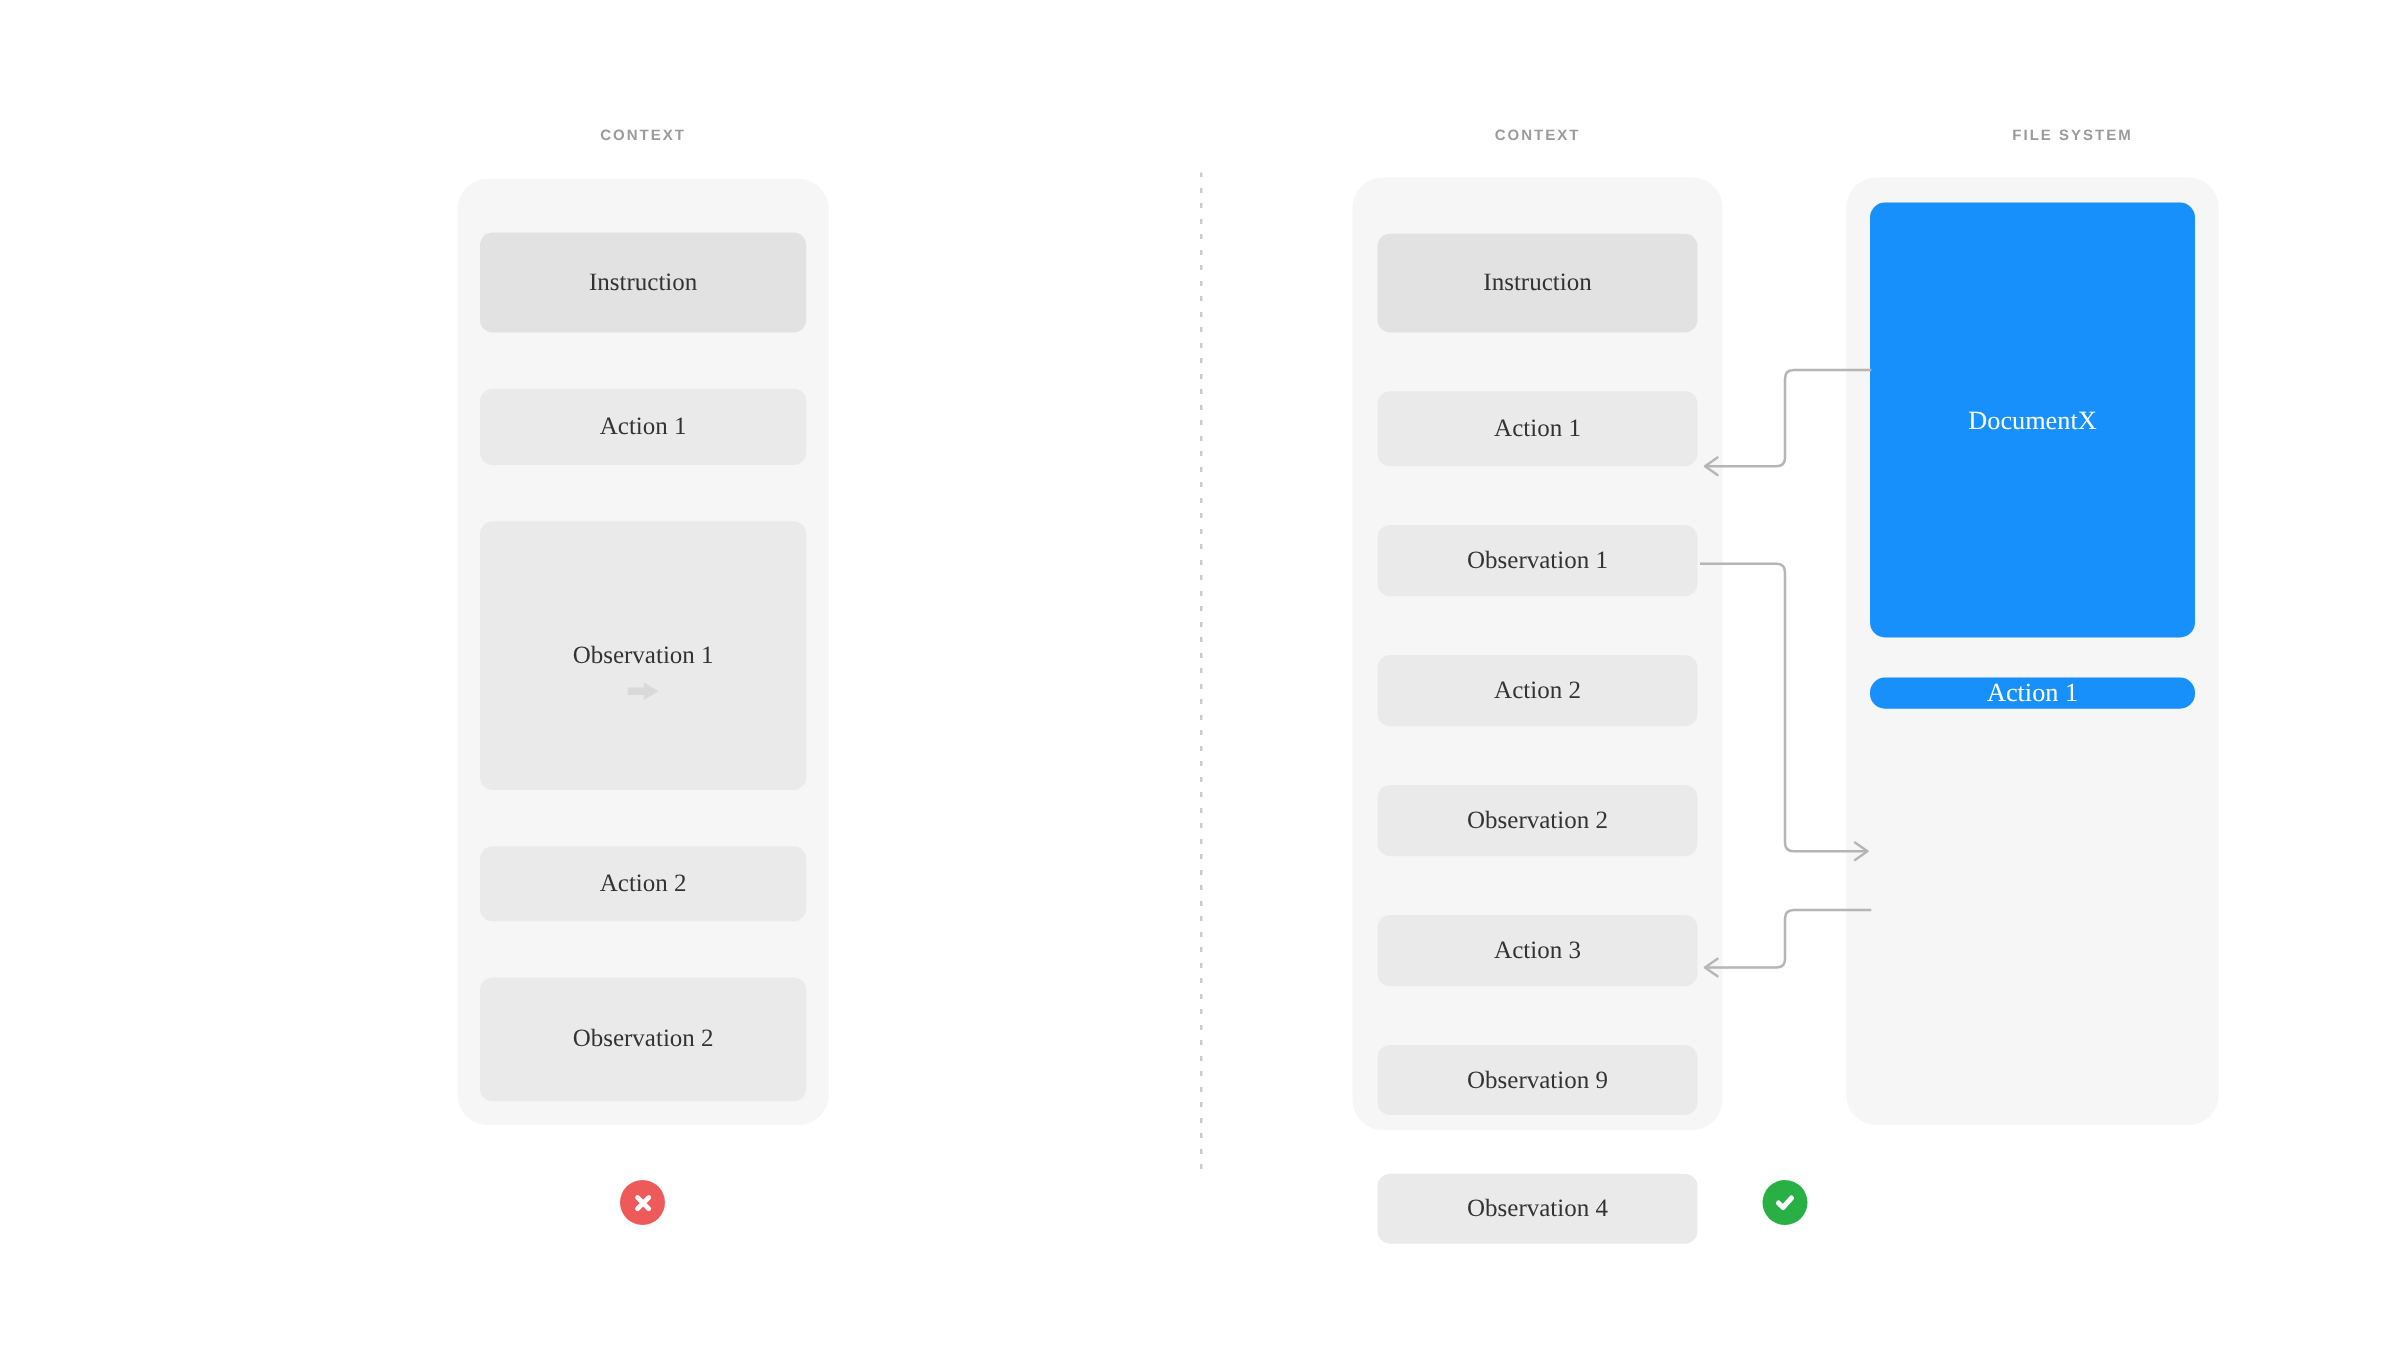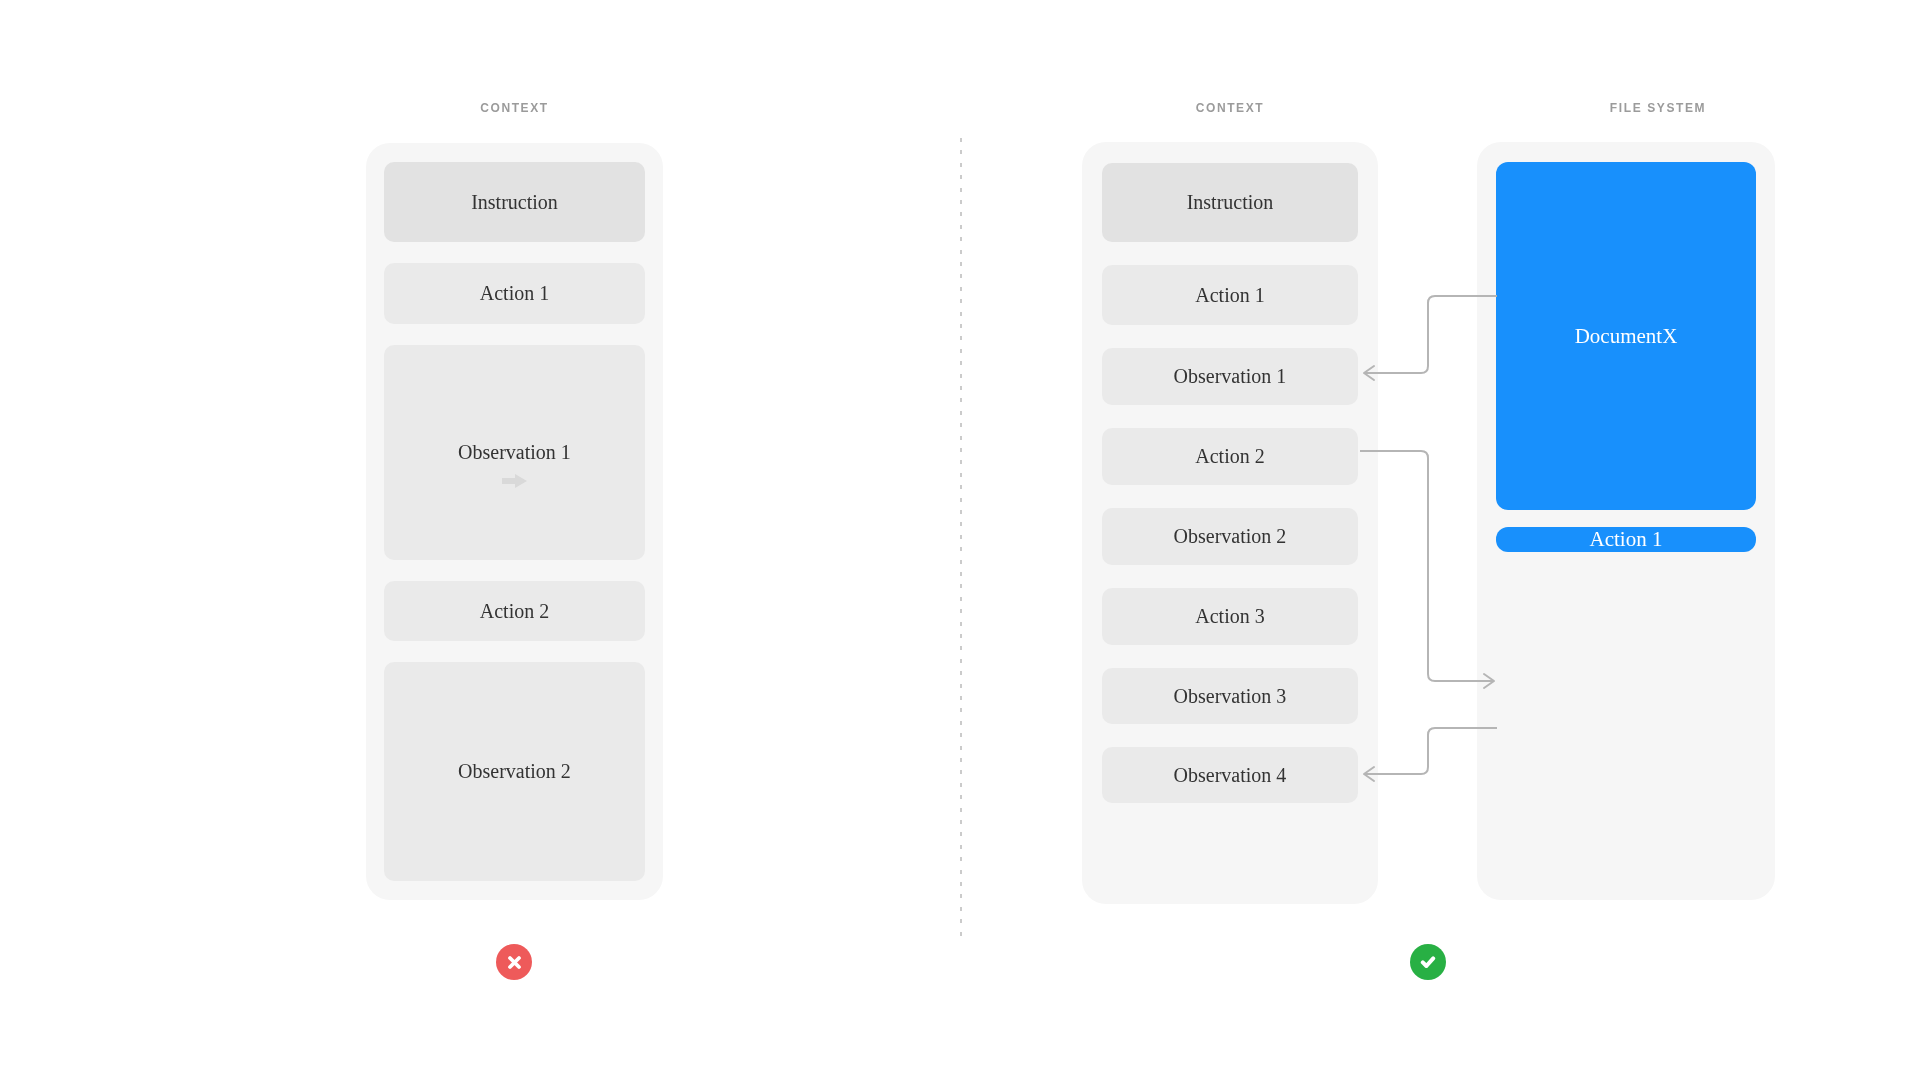--- a/index.html
+++ b/index.html
@@ -31,33 +31,34 @@
   .panel {
     position: absolute;
     background: #f6f6f6;
     border-radius: 24px;
     box-sizing: border-box;
     display: flex;
     flex-direction: column;
   }
   #panel-left      { left: 366px;  top: 143px; width: 297px; height: 757px; padding: 19px 18px; gap: 21px; }
   #panel-right-ctx { left: 1082px; top: 142px; width: 296px; height: 762px; padding: 21px 20px; gap: 23px; }
-  #panel-fs        { left: 1477px; top: 142px; width: 298px; height: 758px; padding: 20px 19px; gap: 17px; }
+  #panel-fs        { left: 1477px; top: 142px; width: 298px; height: 758px; padding: 20px 19px; gap: 32px; }
 
   
   .box {
     background: #eaeaea;
     border-radius: 10px;
     flex: none;
     display: flex;
     align-items: center;
     justify-content: center;
     font-size: 20px;
     color: #333333;
     position: relative;
+    margin-top: 24px;
   }
   .box.instruction { background: #e2e2e2; }
   .h80 { height: 80px; }
   .h79 { height: 79px; }
   .h61 { height: 61px; }
   .h60 { height: 60px; }
   .h57 { height: 57px; }
   .h56 { height: 56px; }
   .h215 { height: 215px; }
   .grow { flex: 1 1 auto; }
@@ -167,21 +168,21 @@
     <div class="box h57">
       <span>Action 2</span>
     </div>
     <div class="box h57">
       <span>Observation 2</span>
     </div>
     <div class="box h57">
       <span>Action 3</span>
     </div>
     <div class="box h56">
-      <span>Observation 3</span>
+      <span>Observation 9</span>
     </div>
     <div class="box h56">
       <span>Observation 4</span>
     </div>
   </div>
 
   <div class="panel" id="panel-fs">
     <div class="file-box fh348">
       <span>DocumentX</span>
     </div>

